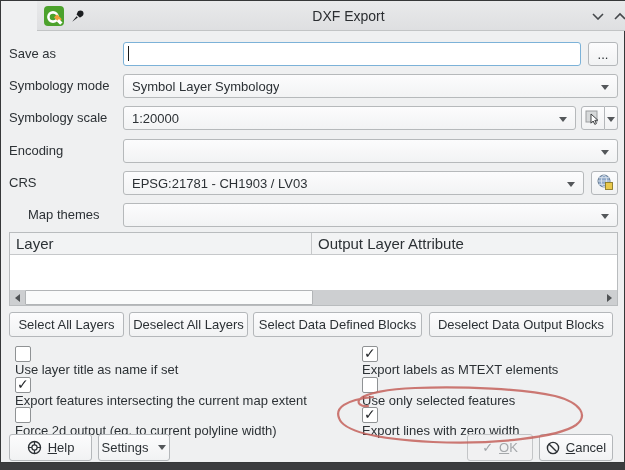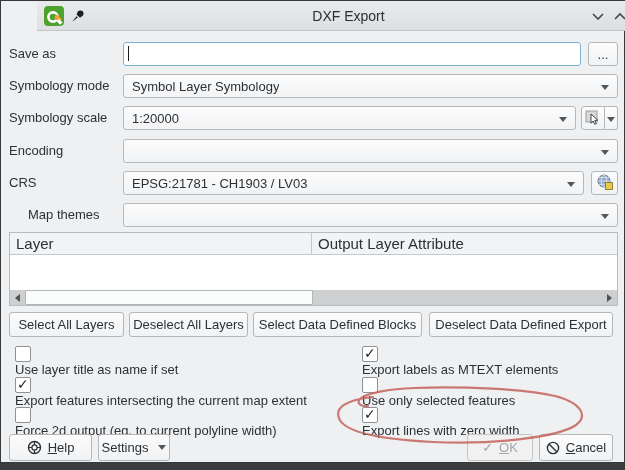--- a/index.html
+++ b/index.html
@@ -178,21 +178,21 @@
   <button class="btn" style="left:8px;top:311px;width:115px;height:25px;">
       <span>Select All Layers</span>
     </button>
   <button class="btn" style="left:128px;top:311px;width:119px;height:25px;">
       <span>Deselect All Layers</span>
     </button>
   <button class="btn" style="left:252px;top:311px;width:169px;height:25px;">
       <span>Select Data Defined Blocks</span>
     </button>
   <button class="btn" style="left:428px;top:311px;width:184px;height:25px;">
-      <span>Deselect Data Defined Export</span>
+      <span>Deselect Data Output Blocks</span>
     </button>
 
   <div class="opt" style="left:14px;top:345px;">
     <span class="cb">
         <span class="mark"></span>
       </span>
     <span class="olabel">Use layer title as name if set</span>
   </div>
   <div class="opt" style="left:361px;top:345px;">
     <span class="cb">

